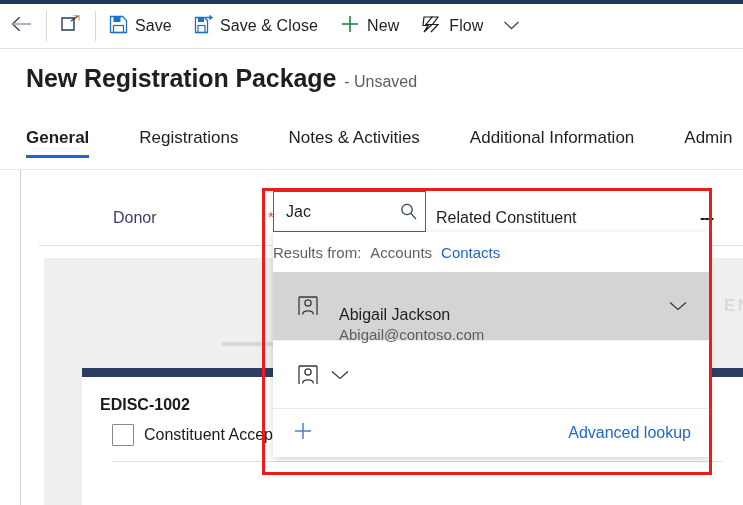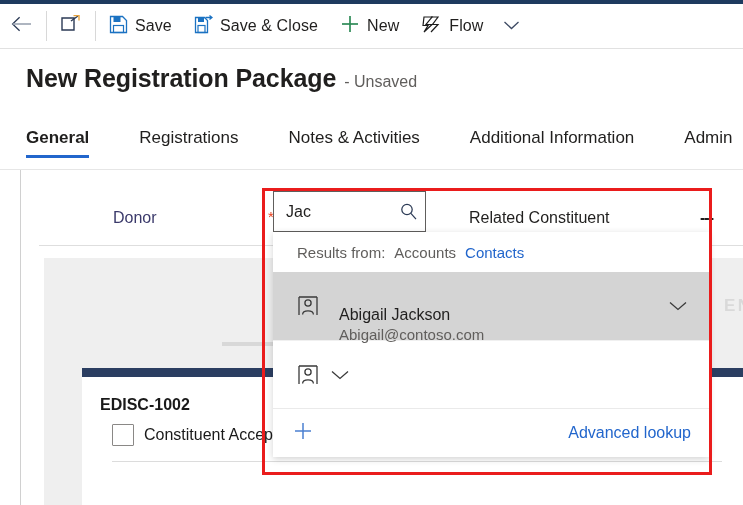--- a/index.html
+++ b/index.html
@@ -158,21 +158,21 @@
   }
   #donor-required {
     position: absolute;
     left: 247px;
     top: 10px;
     font-size: 15px;
     color: #e8401f;
   }
   #related-label {
     position: absolute;
-    left: 448px;
+    left: 415px;
     top: 11px;
     font-size: 16px;
     color: #201f1e;
   }
   #related-value {
     position: absolute;
     left: 679px;
     top: 11px;
     font-size: 16px;
     color: #201f1e;
@@ -326,21 +326,20 @@
     left: 8px;
     width: 436px;
     background: #ffffff;
     box-shadow: 0 2px 7px rgba(0,0,0,0.18);
   }
   #results-from-row {
     display: flex;
     align-items: center;
     gap: 9px;
     height: 40px;
-    padding-left: 24px;
     font-size: 15px;
   }
   #results-from-label { color: #605e5c; }
   .result-source {
     color: #605e5c;
     cursor: pointer;
   }
   .result-source.link { color: #2266cc; }
 
   .result-item {

